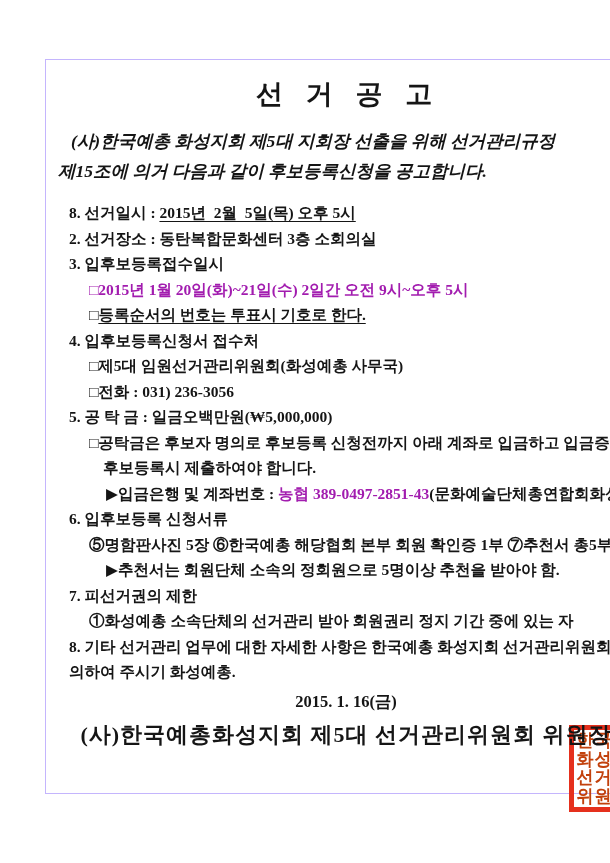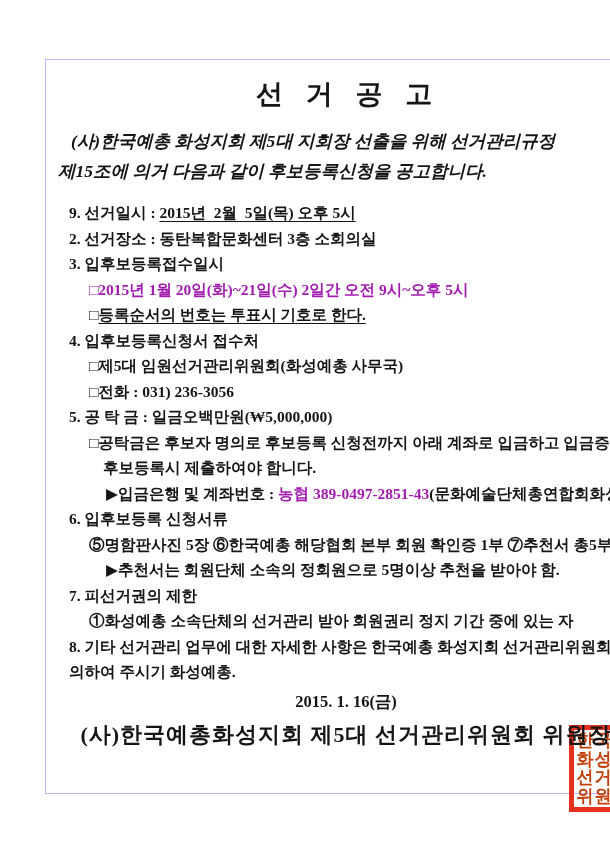--- a/index.html
+++ b/index.html
@@ -56,21 +56,21 @@
   <div class="content">
 
     <div class="doc-title">선 거 공 고</div>
 
     <div class="intro">
       <div class="l1">(사)한국예총 화성지회 제5대 지회장 선출을 위해 선거관리규정</div>
       <div class="l2">제15조에 의거 다음과 같이 후보등록신청을 공고합니다.</div>
     </div>
 
     <div class="list">
-      <div class="line ind0"><span>9. 선거일시 : </span><span class="u">2015년  2월  5일(목) 오후 5시</span></div>
+      <div class="line ind0"><span>8. 선거일시 : </span><span class="u">2015년  2월  5일(목) 오후 5시</span></div>
       <div class="line ind0">2. 선거장소 : 동탄복합문화센터 3층 소회의실</div>
       <div class="line ind0">3. 입후보등록접수일시</div>
       <div class="line ind1 blue">□2015년 1월 20일(화)~21일(수) 2일간 오전 9시~오후 5시</div>
       <div class="line ind1"><span>□</span><span class="u">등록순서의 번호는 투표시 기호로 한다.</span></div>
       <div class="line ind0">4. 입후보등록신청서 접수처</div>
       <div class="line ind1">□제5대 임원선거관리위원회(화성예총 사무국)</div>
       <div class="line ind1">□전화 : 031) 236-3056</div>
       <div class="line ind0">5. 공 탁 금 : 일금오백만원(₩5,000,000)</div>
       <div class="line ind1">□공탁금은 후보자 명의로 후보등록 신청전까지 아래 계좌로 입금하고 입금증을</div>
       <div class="line ind2">후보등록시 제출하여야 합니다.</div>

